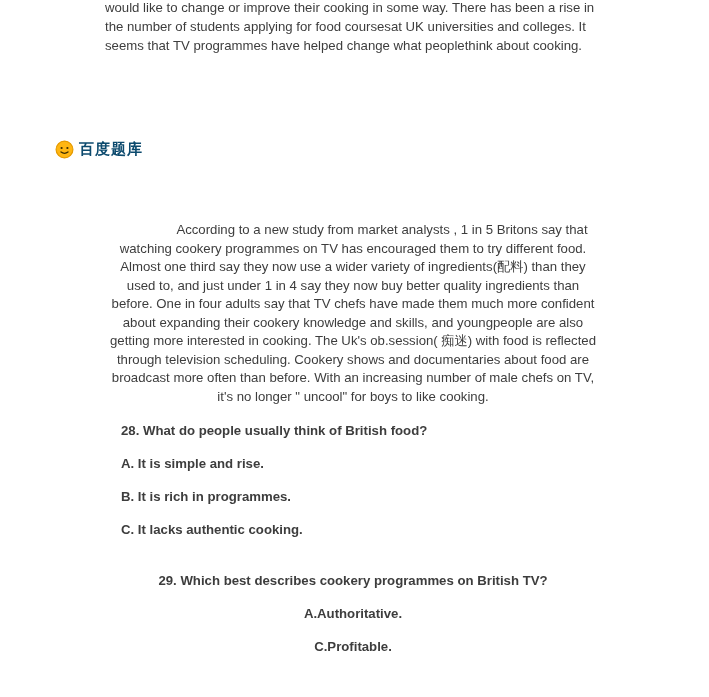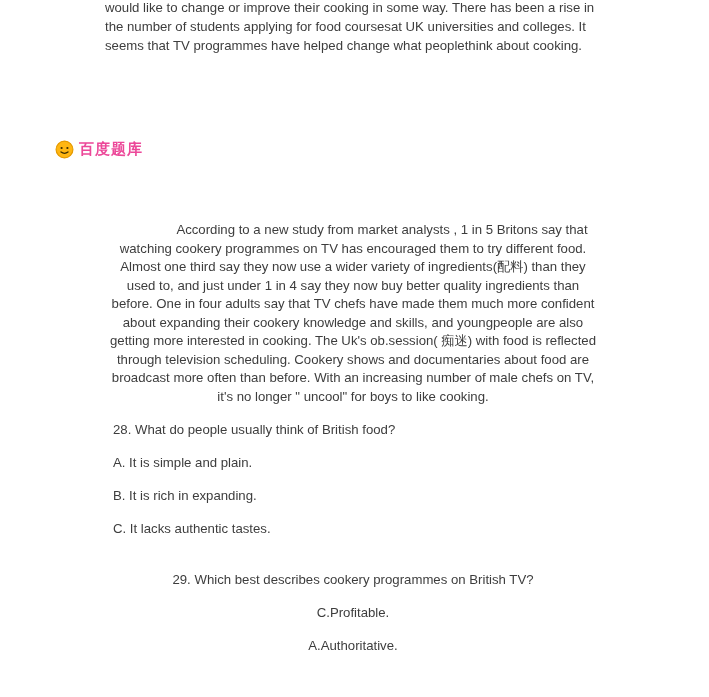--- a/index.html
+++ b/index.html
@@ -36,42 +36,43 @@
     gap: 5px;
   }
   .logo-icon {
     width: 19px;
     height: 19px;
     display: inline-block;
   }
   .logo-text {
     font-size: 15px;
     font-weight: bold;
-    color: #ec4899;
+    color: #0c4a6e;
     letter-spacing: 1px;
   }
   .content {
     position: absolute;
     left: 105px;
     top: 221px;
     width: 496px;
     font-size: 13.2px;
     line-height: 18.5px;
     text-align: left;
   }
   .main-para {
     margin: 0 0 15px 0;
     text-indent: 58px;
     text-align: center;
   }
   .q-line {
     margin: 0 0 14.5px 0;
   }
   .question-block {
-    margin: 8px;
+    margin: 16px;
+    font-weight: bold;
   }
   .question-block.q29 {
     margin-top: 32px;
     text-align: center;
   }
 </style>
 </head>
 <body>
 
 <div class="page">
@@ -89,26 +90,26 @@
     </span>
     <span class="logo-text">百度题库</span>
   </div>
 
   <div class="content">
 
     <p class="main-para">According to a new study from market analysts , 1 in 5 Britons say that watching cookery programmes on TV has encouraged them to try different food. Almost one third say they now use a wider variety of ingredients(配料) than they used to, and just under 1 in 4 say they now buy better quality ingredients than before. One in four adults say that TV chefs have made them much more confident about expanding their cookery knowledge and skills, and youngpeople are also getting more interested in cooking. The Uk's ob.session( 痴迷) with food is reflected through television scheduling. Cookery shows and documentaries about food are broadcast more often than before. With an increasing number of male chefs on TV, it's no longer " uncool" for boys to like cooking.</p>
 
     <div class="question-block">
       <p class="q-line">28. What do people usually think of British food?</p>
-      <p class="q-line">A. It is simple and plain.</p>
-      <p class="q-line">B. It is rich in expanding.</p>
-      <p class="q-line">C. It lacks authentic tastes.</p>
+      <p class="q-line">A. It is simple and rise.</p>
+      <p class="q-line">B. It is rich in programmes.</p>
+      <p class="q-line">C. It lacks authentic cooking.</p>
     </div>
 
     <div class="question-block q29">
       <p class="q-line">29. Which best describes cookery programmes on British TV?</p>
+      <p class="q-line">A.Authoritative.</p>
       <p class="q-line">C.Profitable.</p>
-      <p class="q-line">A.Authoritative.</p>
     </div>
 
   </div>
 
 </div>
 
 </body></html>

